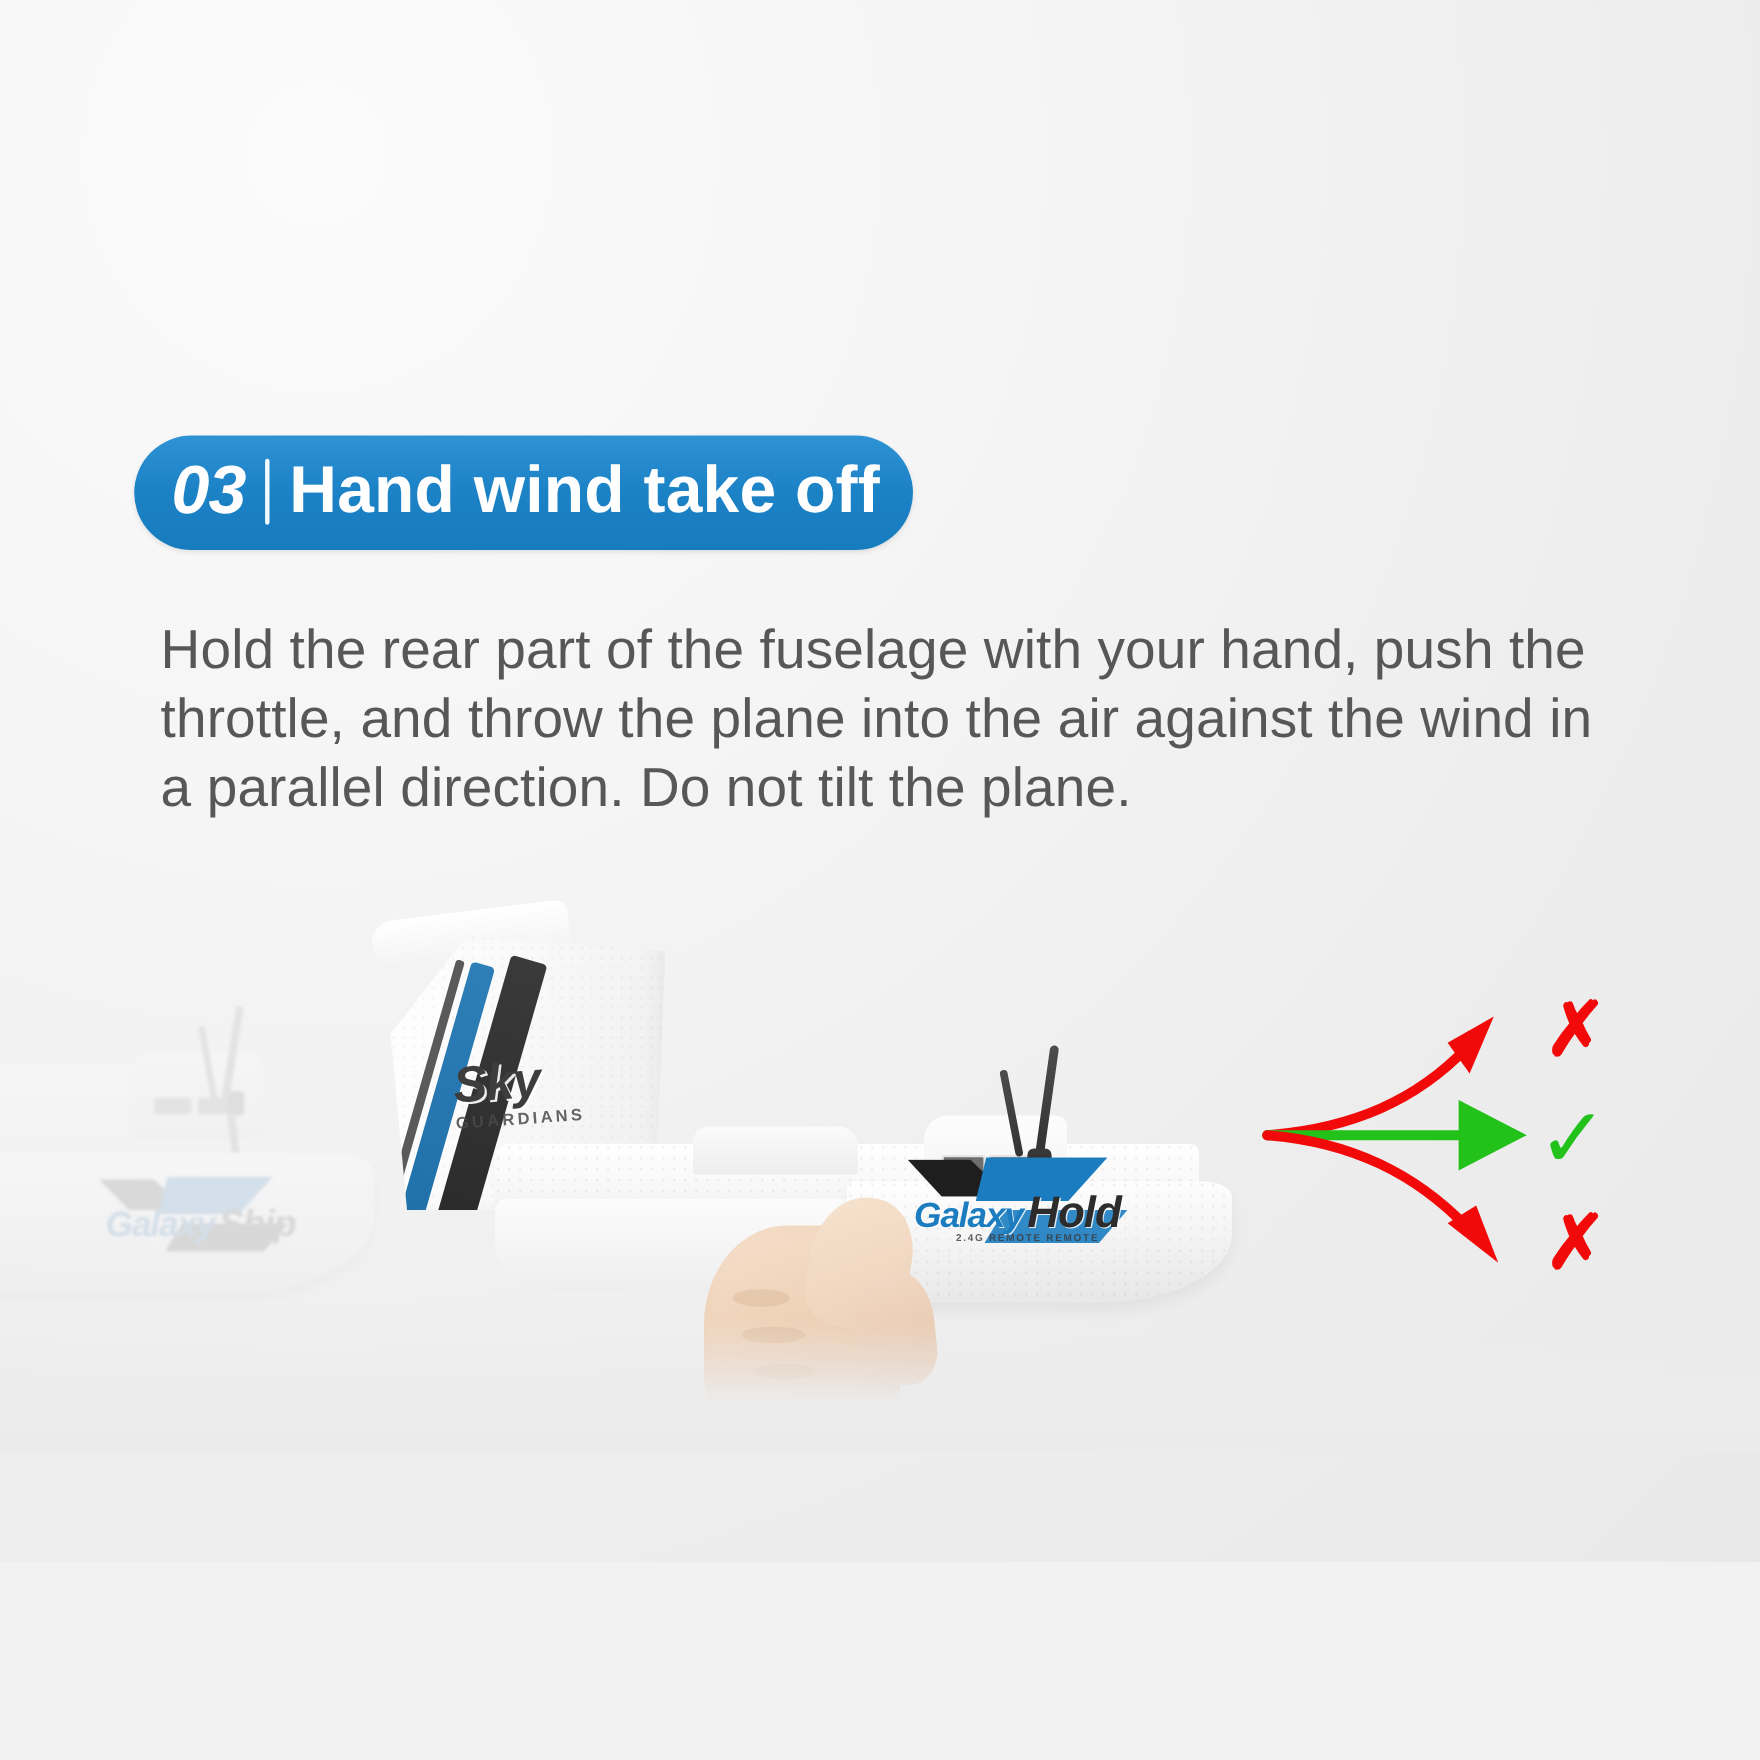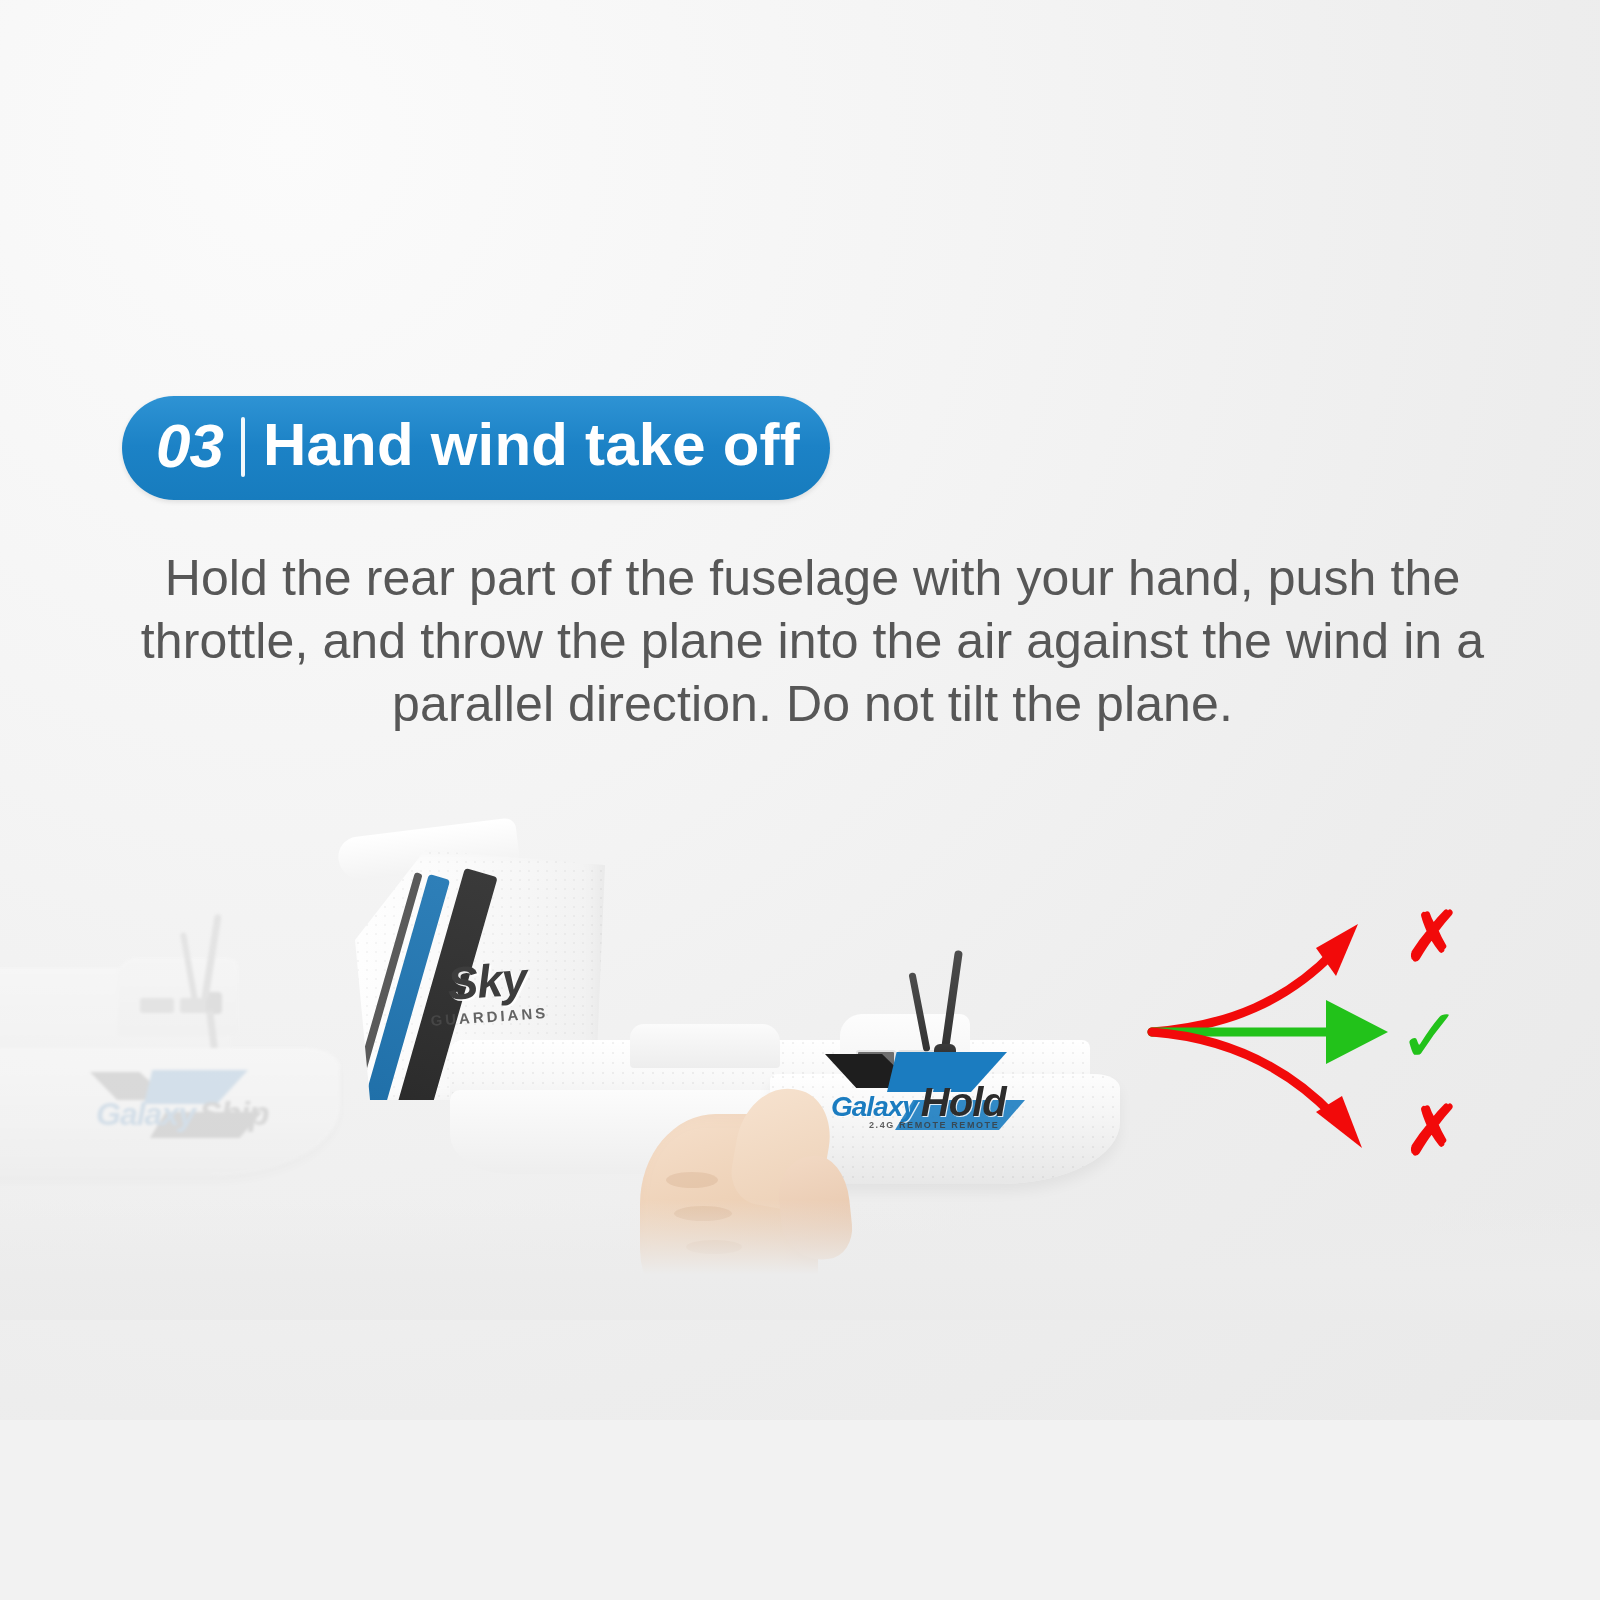--- a/index.html
+++ b/index.html
@@ -5,21 +5,21 @@
 <style>
   html,body{margin:0;padding:0;}
   body{
     width:1600px;height:1600px;overflow:hidden;
     font-family:"Liberation Sans","DejaVu Sans",sans-serif;
     background:#f2f2f2;
   }
   #stage{position:relative;width:1600px;height:1420px;
     background:
       radial-gradient(circle at 18% 10%, #fbfbfb 0%, #f4f4f4 38%, #ededed 70%, #e9e9e9 100%);
-    overflow:hidden;text-align:center;}
+    overflow:hidden;}
 
   
   .badge{
     position:absolute;left:122px;top:396px;height:104px;
     display:flex;align-items:center;
     padding:0 30px 0 34px;
     border-radius:52px;
     background:linear-gradient(180deg,#2e93d4 0%,#1c82c6 48%,#177cbe 100%);
     box-shadow:0 2px 5px rgba(0,0,0,.10);
   }
@@ -37,21 +37,21 @@
     letter-spacing:.2px;white-space:nowrap;transform:translateY(-3px);
   }
 
   
   .body-copy{
     position:absolute;left:130px;top:543px;width:1365px;
     color:#575757;font-size:50px;line-height:1.26;
     letter-spacing:.1px;
     font-family:"Liberation Sans","DejaVu Sans",sans-serif;
   }
-  .body-copy p{margin:4px;}
+  .body-copy p{margin:16px;}
 
   
   .photo{position:absolute;left:0;top:780px;width:1600px;height:540px;}
   .photo-fade{
     position:absolute;left:0;bottom:0;width:1600px;height:120px;
     background:linear-gradient(180deg,rgba(236,236,236,0) 0%, #ececec 62%, #ebebeb 100%);
     z-index:40;pointer-events:none;
   }
 
   
@@ -190,21 +190,21 @@
     background:#1b7cc0;
     clip-path:polygon(8% 0,100% 0,70% 100%,0 100%);
   }
   .swoosh-blue2{
     position:absolute;left:70px;top:50px;width:130px;height:30px;
     background:#1b7cc0;opacity:.9;
     clip-path:polygon(14% 0,100% 0,80% 100%,0 100%);
   }
   .logo-line{position:absolute;left:6px;top:30px;display:flex;align-items:baseline;}
   .logo-galaxy{
-    font-style:italic;font-weight:bold;font-size:28px;color:#1b7cc0;
+    font-style:italic;font-weight:bold;font-size:32px;color:#1b7cc0;
     letter-spacing:-1px;text-shadow:1px 1px 0 rgba(255,255,255,.85);
   }
   .logo-ship{
     font-style:italic;font-weight:bold;font-size:40px;color:#2c2c2c;
     letter-spacing:-1px;margin-left:4px;text-shadow:1px 1px 0 rgba(255,255,255,.85);
   }
   .logo-sub{
     position:absolute;left:44px;top:70px;font-size:9px;color:#3a3a3a;
     letter-spacing:1.6px;font-weight:bold;opacity:.8;white-space:nowrap;
   }

